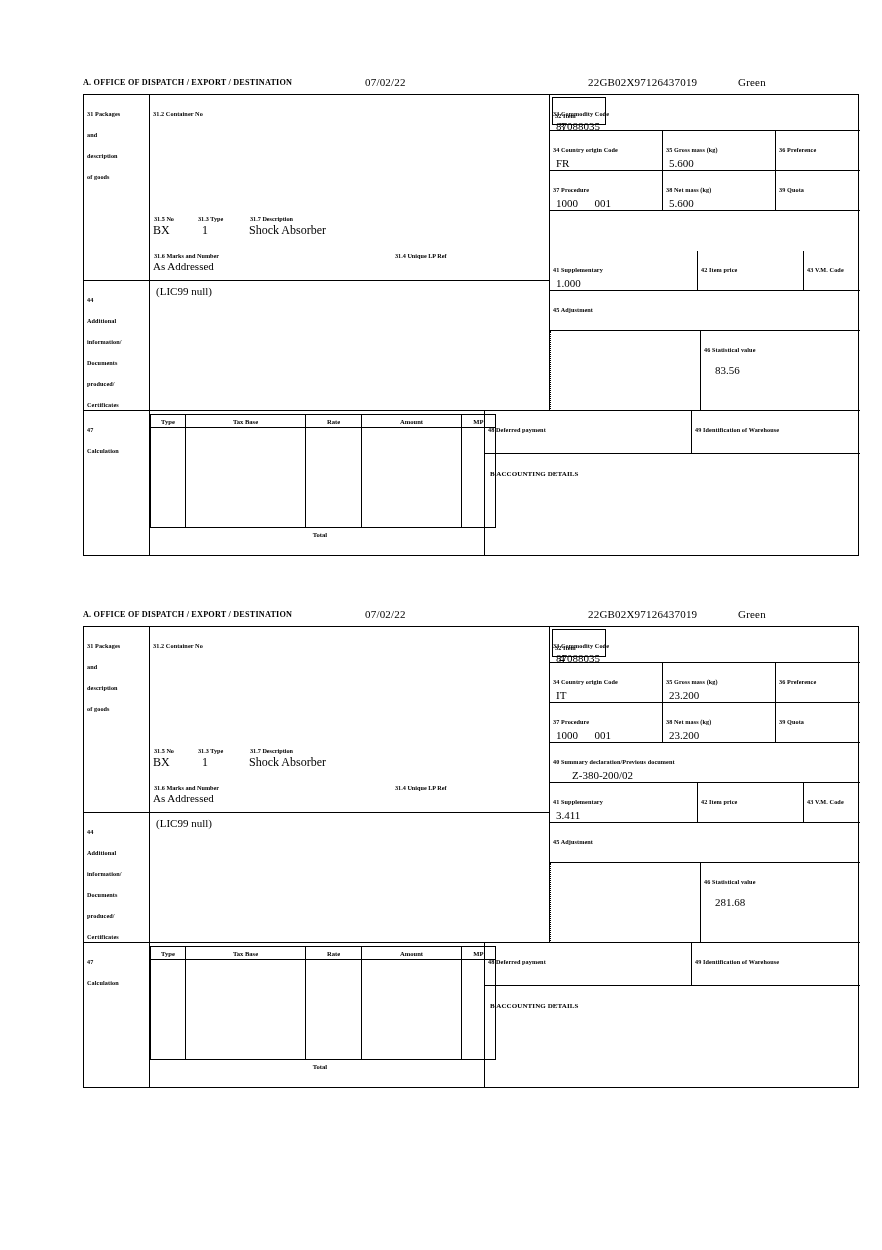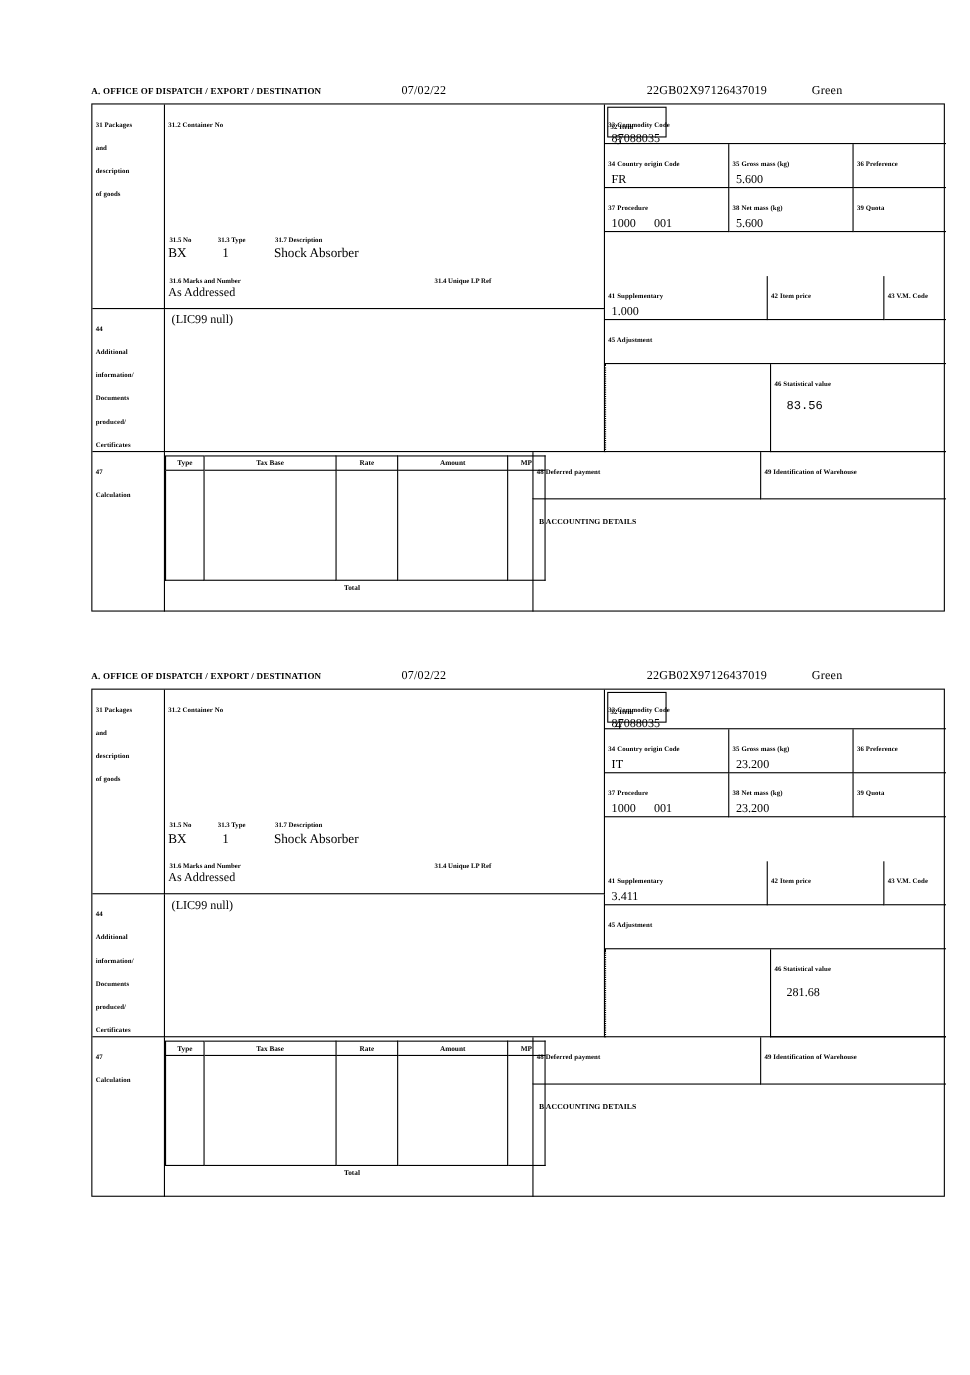--- a/index.html
+++ b/index.html
@@ -232,21 +232,21 @@
         <div class="val" style="padding-top:4px;">(LIC99 null)</div>
       </div>
 
       <div class="cell bb" style="left:466px; top:196px; width:310px; height:40px;">
         <div class="lbl">45 Adjustment</div>
         <div class="val" style="padding-top:3px;"></div>
       </div>
 
       <div class="cell bb" style="left:616px; top:236px; width:160px; height:80px; border-left:1px solid #000;">
         <div class="lbl">46 Statistical value</div>
-        <div class="val" style="padding-top:10px; padding-left:14px;font-family:Liberation Mono, monospace;">83.56</div>
+        <div class="val" style="padding-top:10px; padding-left:14px;">83.56</div>
       </div>
       <div class="dotted-v" style="left:466px; top:236px; height:80px;"></div>
       <div class="cell" style="left:466px; top:236px; width:310px; height:80px; border-bottom:1px solid #000;"></div>
 
       <div class="cell leftcol br" style="top:316px; height:145px;">
         <div class="lbl multi">47</div>
         <div class="lbl multi" style="padding-top:0">Calculation</div>
       </div>
 
       <div class="cell" style="left:66px; top:316px; width:334px; height:145px;">
@@ -357,20 +357,24 @@
       </div>
       <div class="cell br bb" style="left:579px; top:76px; width:113px; height:40px;">
         <div class="lbl">38 Net mass (kg)</div>
         <div class="val" style="padding-top:3px;">23.200</div>
       </div>
       <div class="cell bb" style="left:692px; top:76px; width:84px; height:40px;">
         <div class="lbl">39 Quota</div>
         <div class="val" style="padding-top:3px;"></div>
       </div>
 
+      <div class="cell bb" style="left:466px; top:116px; width:310px; height:40px;">
+        <div class="lbl">40 Summary declaration/Previous document</div>
+        <div class="val" style="padding-top:3px; padding-left:22px;">Z-380-200/02</div>
+      </div>
 
       <div class="cell br bb" style="left:466px; top:156px; width:148px; height:40px;">
         <div class="lbl">41 Supplementary</div>
         <div class="val" style="padding-top:3px;">3.411</div>
       </div>
       <div class="cell br bb" style="left:614px; top:156px; width:106px; height:40px;">
         <div class="lbl">42 Item price</div>
         <div class="val" style="padding-top:3px;"></div>
       </div>
       <div class="cell bb" style="left:720px; top:156px; width:56px; height:40px;">

